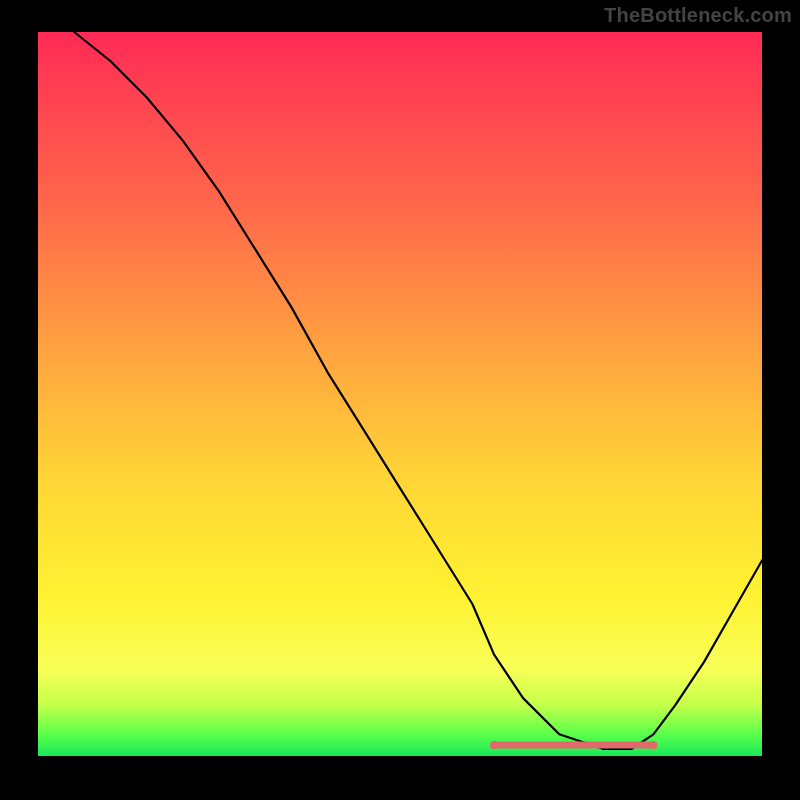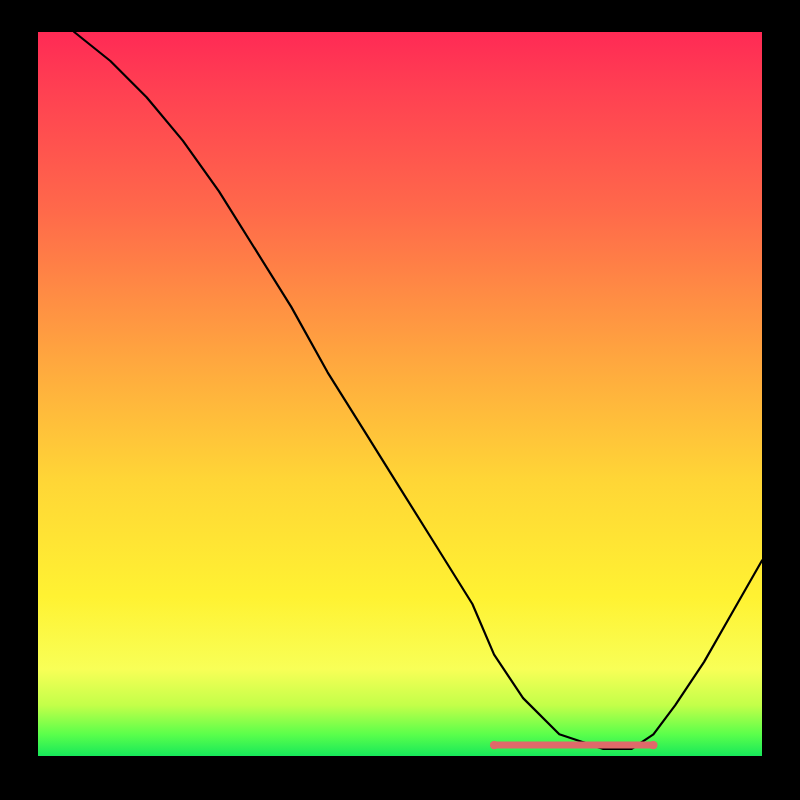--- a/index.html
+++ b/index.html
@@ -71,20 +71,21 @@
     stroke-linejoin: round;
   }
   .marker-dot {
     fill: #e06a6a;
   }
 </style>
 </head>
 <body>
 
 <div class="outer">
+  <div class="watermark">TheBottleneck.com</div>
 
   <div class="plot">
     <svg class="curve" viewBox="0 0 724 724" preserveAspectRatio="none">
       <path id="curvePath" class="curve-path" d="M36.2 0.0 L72.4 29.0 L108.6 65.2 L144.8 108.6 L181.0 159.3 L217.2 217.2 L253.4 275.1 L289.6 340.3 L325.8 398.2 L362.0 456.1 L398.2 514.0 L434.4 572.0 L456.1 622.6 L485.1 666.1 L521.3 702.3 L564.7 716.8 L593.7 716.8 L615.4 702.3 L637.1 673.3 L666.1 629.9 L695.0 579.2 L724.0 528.5"></path>
       <path id="markerPath" class="marker-path" d="M456.1 713.1 L615.4 713.1"></path>
       <circle id="markerDotL" class="marker-dot" r="4.2" cx="456.1" cy="713.1"></circle>
       <circle id="markerDotR" class="marker-dot" r="4.2" cx="615.4" cy="713.1"></circle>
     </svg>
   </div>
 </div>

